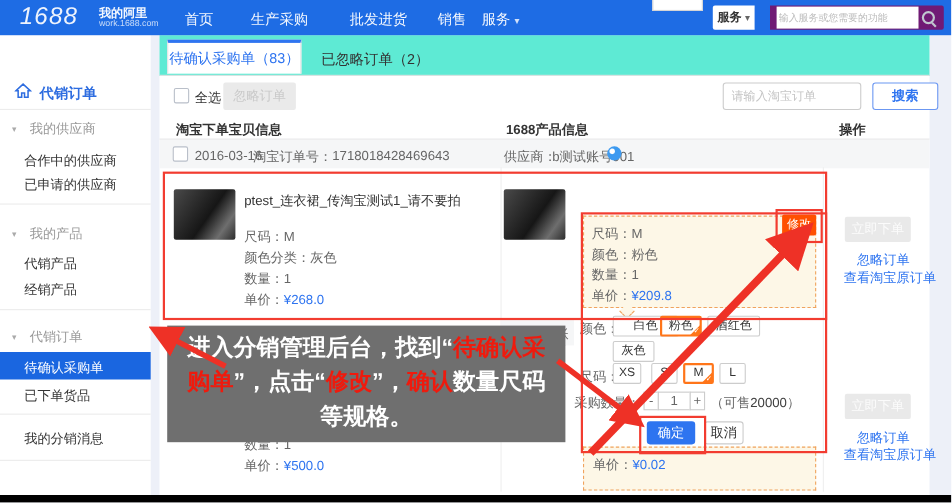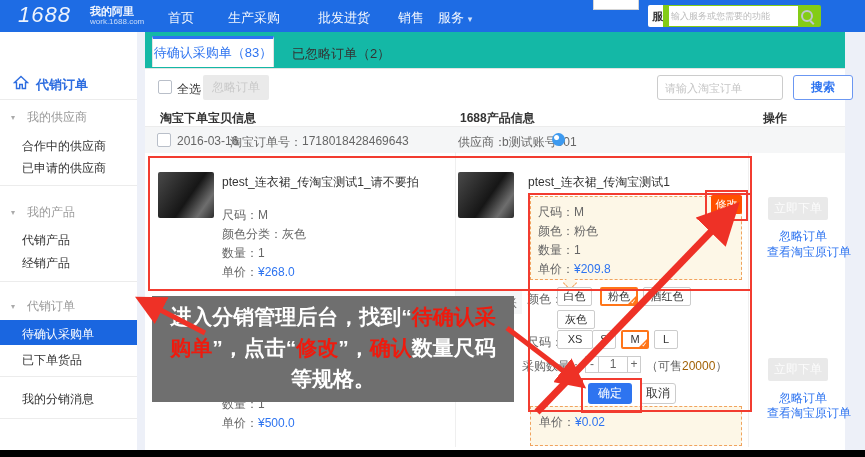--- a/index.html
+++ b/index.html
@@ -7,39 +7,39 @@
   .abs{position:absolute;}
   
   .topbar{position:absolute;left:0;top:0;width:865px;height:32px;background:#1e6ce4;color:#fff;z-index:5;}
   .logo{position:absolute;left:18px;top:2px;font-size:22px;font-weight:normal;font-style:italic;color:rgba(255,255,255,.92);letter-spacing:1px;}
   .acc-name{position:absolute;left:90px;top:4px;font-size:11px;font-weight:bold;color:rgba(255,255,255,.95);}
   .acc-domain{position:absolute;left:90px;top:17px;font-size:8px;color:rgba(255,255,255,.75);}
   .nav-item{position:absolute;top:9px;font-size:13px;color:rgba(255,255,255,.95);cursor:pointer;}
   .caret{font-size:9px;color:rgba(255,255,255,.8);}
   .tb-select{position:absolute;left:648px;top:5px;width:38px;height:22px;background:#fff;border-radius:2px 0 0 2px;color:#333;font-size:11px;font-weight:bold;line-height:22px;text-align:center;}
   .tb-select .caret{color:#666;}
-  .tb-search{position:absolute;left:663px;top:5px;width:158px;height:22px;background:#84cc16;border-radius:0 2px 2px 0;}
+  .tb-search{position:absolute;left:700px;top:5px;width:158px;height:22px;background:#701a75;border-radius:0 2px 2px 0;}
   .tb-search input{position:absolute;left:6px;top:1px;width:125px;height:18px;border:none;outline:none;font-size:9px;color:#333;}
   .tb-search input::placeholder{color:#bbb;}
   .mag{position:absolute;right:8px;top:5px;width:8px;height:8px;border:2px solid #c0c6cf;border-radius:50%;}
   .mag::after{content:"";position:absolute;left:8px;top:8px;width:2px;height:5px;background:#c0c6cf;transform:rotate(-45deg);}
   .artifact{position:absolute;left:593px;top:0;width:44px;height:9px;background:#fff;border:1px solid #d5d5d5;border-top:none;z-index:6;}
   
   .sidebar{position:absolute;left:0;top:32px;width:137px;height:418px;background:#fff;z-index:4;}
   .sb-title{position:absolute;left:36px;top:44px;color:#2e6de0;font-size:13px;font-weight:bold;}
   .sb-home{position:absolute;left:13px;top:43px;}
   .sb-div{position:absolute;left:0;width:137px;height:1px;background:#ececec;}
   .sb-group{position:absolute;left:27px;color:#999;font-size:12px;}
   .sb-garrow{position:absolute;left:11px;color:#aaa;font-size:8px;}
   .sb-item{position:absolute;left:22px;color:#333;font-size:12px;cursor:pointer;}
   .sb-sel{position:absolute;left:0;top:288px;width:137px;height:25px;background:#1a66e0;}
   .sb-sel span{position:absolute;left:22px;top:6px;color:#fff;font-size:12px;}
   
   .main{position:absolute;left:145px;top:32px;width:700px;height:418px;background:#fff;z-index:3;}
-  .tabstrip{position:absolute;left:145px;top:32px;width:700px;height:36px;background:#14b8a6;border-bottom:1px solid #e3e3e3;z-index:4;}
+  .tabstrip{position:absolute;left:145px;top:32px;width:700px;height:36px;background:#5eead4;border-bottom:1px solid #e3e3e3;z-index:4;}
   .tab-active{position:absolute;left:7px;top:4px;width:122px;height:31px;background:#fff;border:1px solid #e3e3e3;border-bottom:none;border-top:3px solid #2e74f0;box-sizing:border-box;text-align:center;line-height:27px;color:#2e74f0;font-size:13px;cursor:pointer;}
   .tab-idle{position:absolute;left:147px;top:13px;color:#333;font-size:13px;cursor:pointer;}
   .checkbox{position:absolute;width:12px;height:12px;background:#fff;border:1px solid #b9bfc9;border-radius:2px;cursor:pointer;}
   .btn-disabled{position:absolute;background:#eaeaea;color:#c9c9c9;text-align:center;border-radius:2px;cursor:pointer;}
   .select{position:absolute;background:#fff;border:1px solid #ccc;border-radius:3px;box-sizing:border-box;cursor:pointer;}
   .select .txt{position:absolute;left:8px;top:4px;font-size:12px;color:#333;}
   .chev{position:absolute;right:9px;top:7px;width:6px;height:6px;border-right:1px solid #888;border-bottom:1px solid #888;transform:rotate(45deg);}
   .input{position:absolute;border:1px solid #ccc;border-radius:3px;box-sizing:border-box;}
   .input input{width:100%;height:100%;border:none;outline:none;background:none;font-size:11px;color:#333;padding:0 7px;box-sizing:border-box;}
   .input input::placeholder{color:#c5c5c5;}
@@ -57,21 +57,21 @@
   .btn-modify{position:absolute;left:566px;top:163px;width:31px;height:19px;background:#ff5000;color:#fff;font-size:11px;text-align:center;line-height:19px;border-radius:2px;cursor:pointer;}
   .coldiv{position:absolute;top:120px;width:1px;height:295px;background:#efefef;}
   
   .editor{position:absolute;left:377px;top:256px;width:224px;height:118px;background:#fff;}
   .elabel{position:absolute;font-size:12px;color:#666;}
   .opt{position:absolute;height:19px;background:#fff;border:1px solid #ccc;border-radius:2px;box-sizing:border-box;font-size:11px;color:#333;text-align:center;line-height:17px;cursor:pointer;}
   .opt.sel{border:2px solid #ff7519;line-height:15px;}
   .sel-corner{position:absolute;right:-1px;bottom:-1px;width:10px;height:10px;background:#ff7519;clip-path:polygon(100% 0,100% 100%,0 100%);color:#fff;font-size:7px;line-height:13px;text-indent:3px;}
   .step{position:absolute;height:17px;background:#fff;border:1px solid #ccc;box-sizing:border-box;text-align:center;font-size:12px;color:#666;line-height:15px;cursor:pointer;}
   .stock{position:absolute;font-size:12px;color:#666;white-space:nowrap;}
-  .stock b{color:#a16207;font-weight:normal;}
+  .stock b{color:#404040;font-weight:normal;}
   .btn-confirm{position:absolute;left:443px;top:351px;width:44px;height:21px;background:#2e74f0;color:#fff;font-size:12px;text-align:center;line-height:21px;border-radius:3px;cursor:pointer;}
   .btn-cancel{position:absolute;left:495px;top:351px;width:36px;height:21px;background:#fff;border:1px solid #ccc;box-sizing:border-box;color:#333;font-size:12px;text-align:center;line-height:19px;border-radius:3px;cursor:pointer;}
   
   .btn-order{position:absolute;left:623px;width:60px;height:23px;background:#e9e9e9;color:#fbfbfb;font-size:12px;text-align:center;line-height:23px;border-radius:2px;cursor:pointer;}
   .link{position:absolute;font-size:12px;color:#2e74f0;cursor:pointer;white-space:nowrap;}
   .sliver-strip{position:absolute;left:311px;top:258px;width:66px;height:24px;background:#f5f6f7;overflow:hidden;}
   .dash2{position:absolute;left:385px;top:374px;width:212px;height:40px;background:#fdf7e7;border:1px dashed #f0a35e;box-sizing:border-box;}
   
   .rect{position:absolute;border:2px solid #f23c30;z-index:60;pointer-events:none;}
   .graybox{position:absolute;left:152px;top:296px;width:362px;height:106px;background:#6f6f6f;z-index:62;color:#fff;font-size:21px;font-weight:bold;line-height:31px;text-align:center;padding:5px 10px;box-sizing:border-box;}
@@ -161,41 +161,40 @@
     <div class="ptitle" style="left:77px;top:142px">ptest_连衣裙_传淘宝测试1_请不要拍</div>
     <div class="dline" style="left:77px;top:175px"><span>尺码：</span><span>M</span></div>
     <div class="dline" style="left:77px;top:194px"><span>颜色分类：</span><span>灰色</span></div>
     <div class="dline" style="left:77px;top:213px"><span>数量：</span><span>1</span></div>
     <div class="dline" style="left:77px;top:232px"><span>单价：</span><span class="price">¥268.0</span></div>
 
     <div class="coldiv" style="left:310px"></div>
     <div class="coldiv" style="left:603px"></div>
 
     <div class="thumb" style="left:313px;top:140px"></div>
-    <div class="ptitle" style="left:383px;top:142px">ptest_连衣裙_传淘宝测试1</div>
     <div class="hl-box"></div>
     <div class="hl-notch"></div>
     <div class="dline" style="left:393px;top:172px"><span>尺码：</span><span>M</span></div>
     <div class="dline" style="left:393px;top:191px"><span>颜色：</span><span>粉色</span></div>
     <div class="dline" style="left:393px;top:210px"><span>数量：</span><span>1</span></div>
     <div class="dline" style="left:393px;top:229px"><span>单价：</span><span class="price">¥209.8</span></div>
     <div class="btn-modify">修改</div>
 
     <div class="sliver-strip">
         <span class="meta-txt" style="left:49px;top:5px">账号</span>
       </div>
 
     <div class="editor"></div>
     <div class="elabel" style="left:382px;top:259px">颜色：</div>
-    <div class="opt" style="left:412px;top:255px;width:35px">白色</div>
+    <div class="opt" style="left:412px;top:255px;width:60px">白色</div>
     <div class="opt sel" style="left:455px;top:255px;width:38px"><span>粉色</span><span class="sel-corner">✓</span></div>
     <div class="opt" style="left:498px;top:255px;width:48px">酒红色</div>
     <div class="opt" style="left:412px;top:278px;width:38px">灰色</div>
     <div class="elabel" style="left:382px;top:302px">尺码：</div>
-    <div class="opt" style="left:412px;top:298px;width:36px">XS</div>
+    <div class="opt" style="left:412px;top:298px;width:26px">XS</div>
     <div class="opt" style="left:447px;top:298px;width:24px">S</div>
     <div class="opt sel" style="left:476px;top:298px;width:28px"><span>M</span><span class="sel-corner">✓</span></div>
     <div class="opt" style="left:509px;top:298px;width:24px">L</div>
     <div class="elabel" style="left:377px;top:326px">采购数量：</div>
     <div class="step" style="left:440px;top:324px;width:14px">-</div>
     <div class="step" style="left:453px;top:324px;width:30px">1</div>
     <div class="step" style="left:482px;top:324px;width:14px">+</div>
     <div class="stock" style="left:501px;top:326px"><span>（可售</span><b>20000</b><span>）</span></div>
     <div class="btn-confirm">确定</div>
     <div class="btn-cancel">取消</div>

